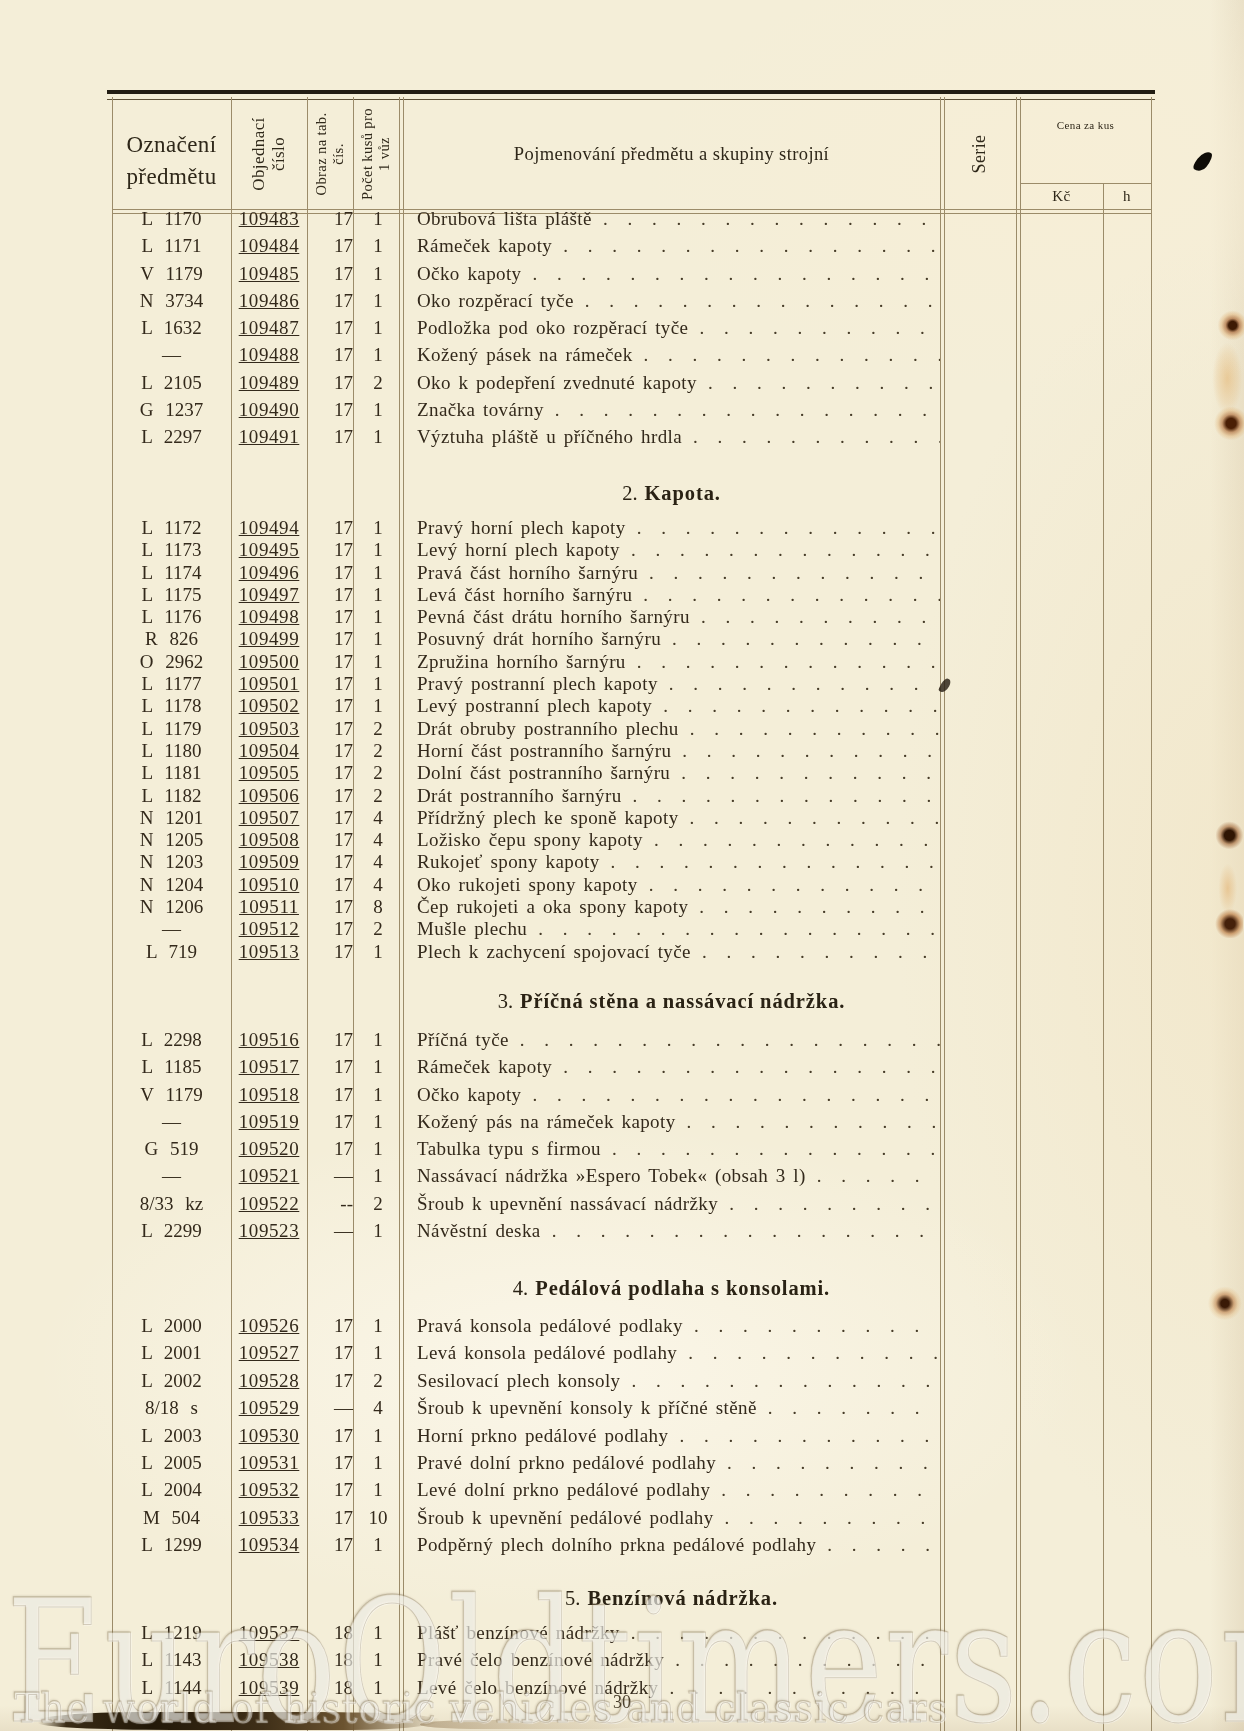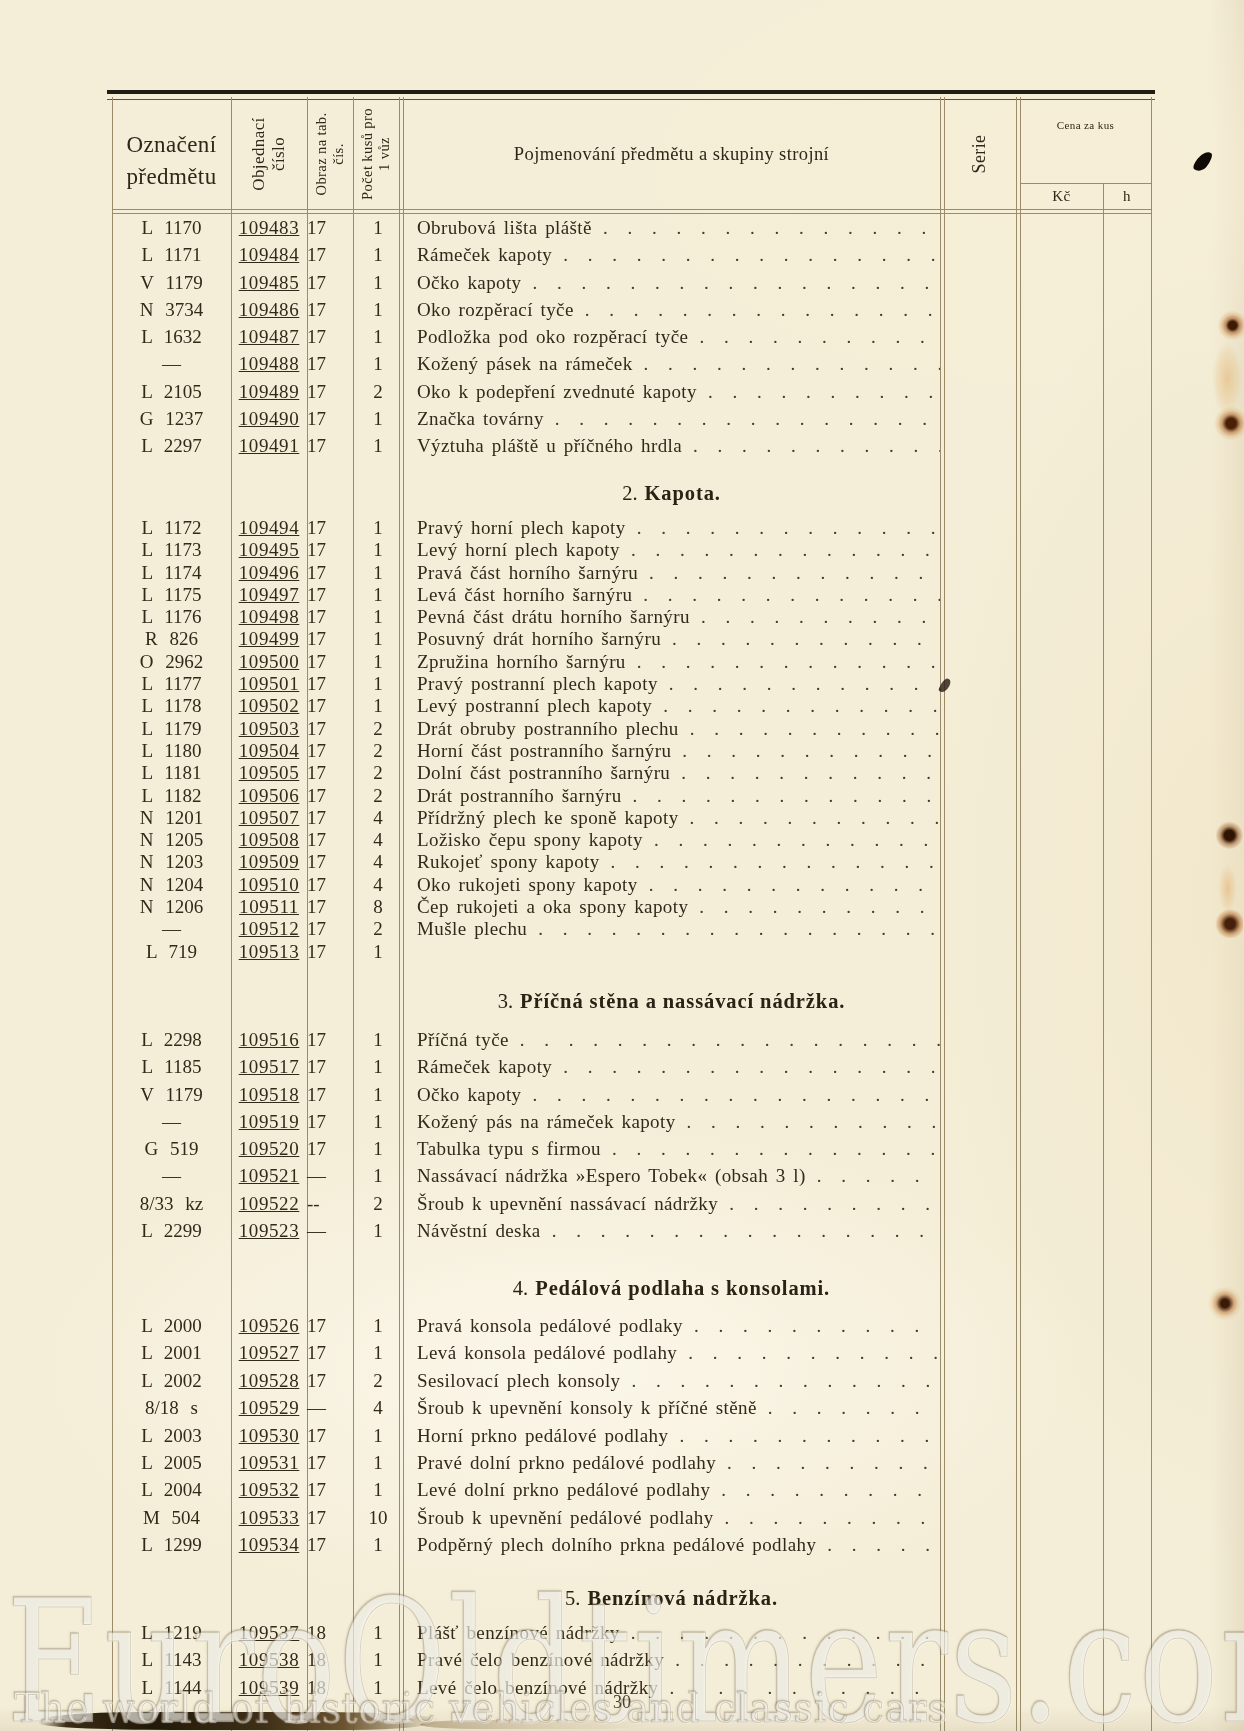--- a/index.html
+++ b/index.html
@@ -25,21 +25,21 @@
   .hc { position:absolute; text-align:center; color:#2e2719; letter-spacing:.4px; }
   .rot { position:absolute; transform:translate(-50%,-50%) rotate(-90deg);
          line-height:1.18; text-align:center; color:#2e2719; letter-spacing:.4px; }
 
   
   .block { position:absolute; left:112px; width:1039px; font-size:19px; color:#33291b; }
   .row { height:var(--lh,27.3px); line-height:var(--lh,27.3px); display:flex; align-items:center; }
   .c { white-space:nowrap; }
   .c1 { width:119px; text-align:center; word-spacing:7px; }
   .c2 { width:76px;  text-align:center; letter-spacing:.6px;text-decoration:underline; }
-  .c3 { width:46px;  text-align:left; }
+  .c3 { width:46px;  text-align:right; }
   .c4 { width:50px;  text-align:center; }
   .c5 { width:523px; padding-left:14px; display:flex; align-items:baseline; overflow:hidden;
         letter-spacing:.4px; word-spacing:2.5px; }
   .leader { flex:1 1 auto; overflow:hidden; white-space:nowrap; margin-left:11px; color:#473c28; }
   .leader::after { content:". . . . . . . . . . . . . . . . . . . . . . . . . . . . . . . . . . . . . . . .";
         letter-spacing:2px; word-spacing:11px; }
 
   .heading { position:absolute; left:403px; width:537px; height:30px; line-height:30px;
              text-align:center; font-size:20.5px; color:#2a2214; white-space:nowrap; }
   .heading .htitle { font-weight:bold; letter-spacing:.9px; margin-left:7px; }
@@ -103,21 +103,21 @@
   <div class="hc" style="left:112px; top:129px; width:119px; font-size:23px; line-height:1.4;">Označení předmětu</div>
   <div class="rot" style="left:269px; top:154px; width:104px; font-size:17px;">Objednací číslo</div>
   <div class="rot" style="left:330px; top:154px; width:92px; font-size:14.5px;">Obraz na tab. čís.</div>
   <div class="rot" style="left:376px; top:154px; width:92px; font-size:14.5px;">Počet kusů pro 1 vůz</div>
   <div class="hc" style="left:403px; top:144px; width:537px; font-size:18.5px;">Pojmenování předmětu a skupiny strojní</div>
   <div class="rot" style="left:980px; top:154px; width:80px; font-size:18px;">Serie</div>
   <div class="hc" style="left:1020px; top:117px; width:131px; font-size:11px; line-height:1.55;">Cena za kus</div>
   <div class="hc" style="left:1020px; top:188px; width:83px; font-size:15px;">Kč</div>
   <div class="hc" style="left:1103px; top:188px; width:48px; font-size:15px;">h</div>
 
-  <div class="block" style="top:214px; --lh:27.3px;">
+  <div class="block" style="top:205px; --lh:27.3px;">
       <div class="row">
         <div class="c c1">L 1170</div>
         <div class="c c2">109483</div>
         <div class="c c3">17</div>
         <div class="c c4">1</div>
         <div class="c c5">
           <span class="t">Obrubová lišta pláště</span>
           <span class="leader"></span>
         </div>
       </div>
@@ -395,20 +395,24 @@
         <div class="c c5">
           <span class="t">Mušle plechu</span>
           <span class="leader"></span>
         </div>
       </div>
       <div class="row">
         <div class="c c1">L 719</div>
         <div class="c c2">109513</div>
         <div class="c c3">17</div>
         <div class="c c4">1</div>
+        <div class="c c5">
+          <span class="t">Plech k zachycení spojovací tyče</span>
+          <span class="leader"></span>
+        </div>
       </div>
     </div>
 
   <div class="heading" style="top:986px;">
     <span class="hnum">3.</span><span class="htitle">Příčná stěna a nassávací nádržka.</span>
   </div>
   <div class="block" style="top:1026px; --lh:27.3px;">
       <div class="row">
         <div class="c c1">L 2298</div>
         <div class="c c2">109516</div>

